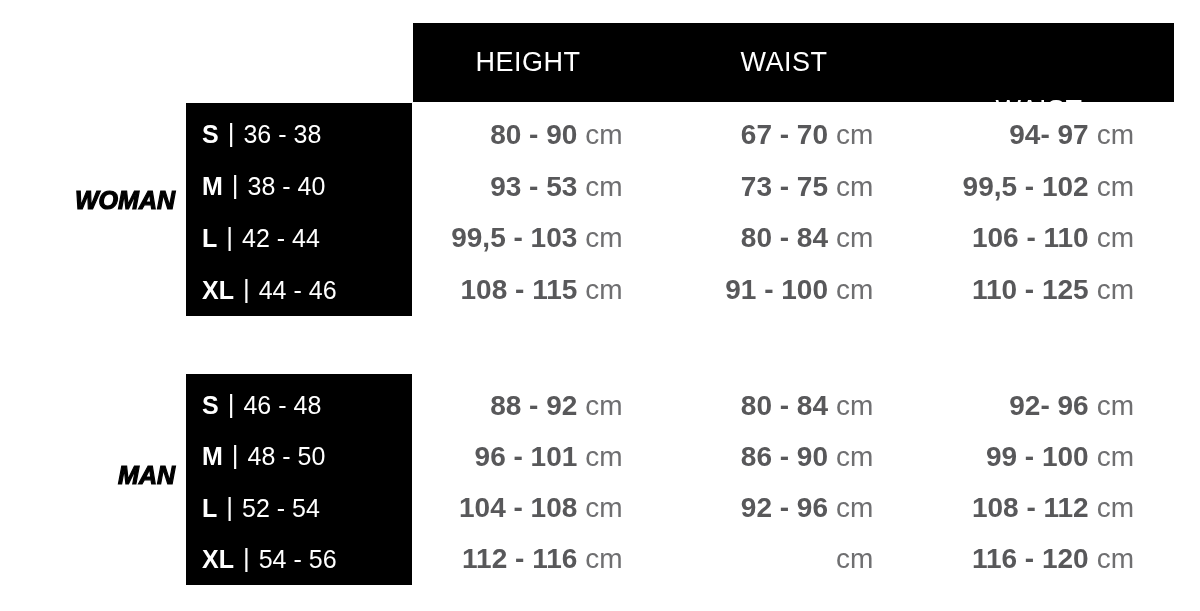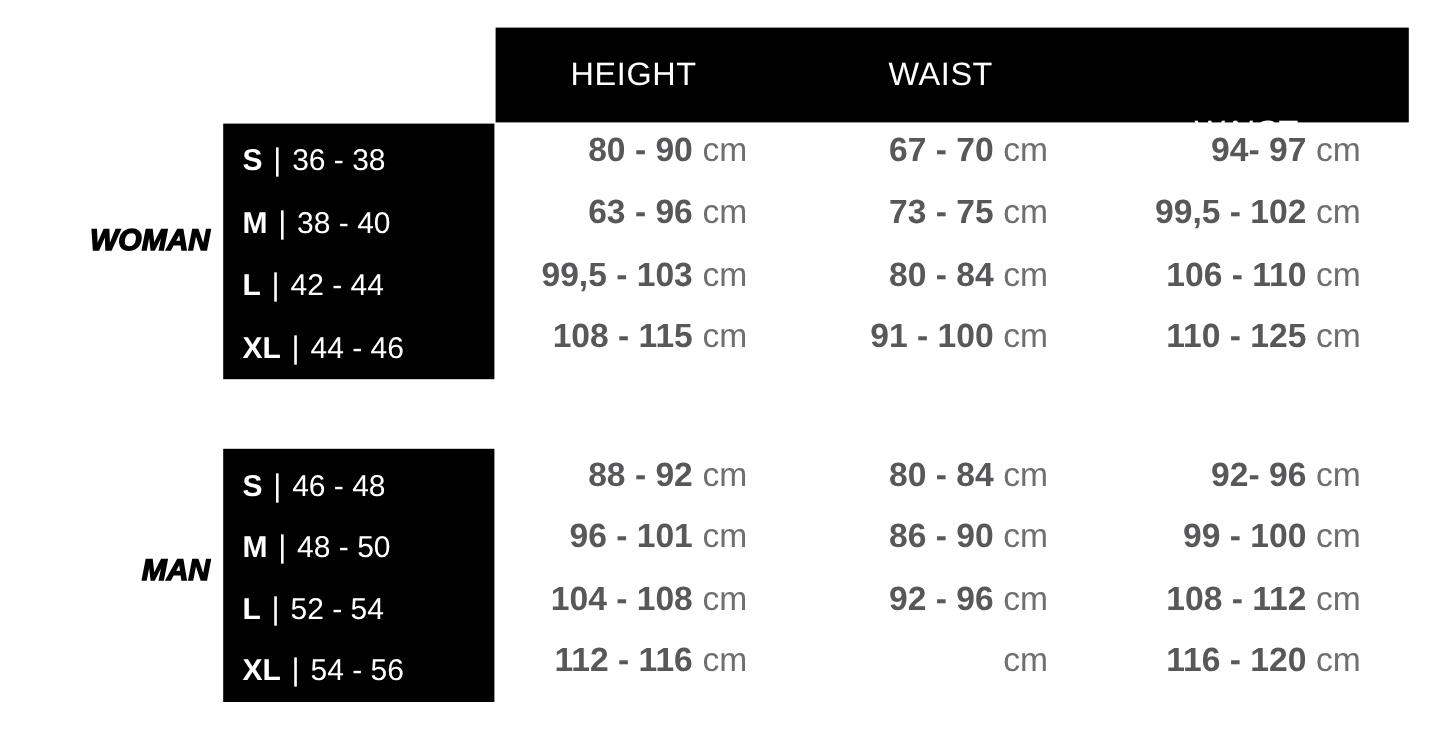--- a/index.html
+++ b/index.html
@@ -78,21 +78,21 @@
   .values {
     position: absolute;
     left: 413px; top: 0;
     width: 761px; height: 100%;
     display: grid;
     grid-template-columns: repeat(3, 1fr);
     grid-template-rows: repeat(4, 1fr);
     padding-top: 6px;
   }
   .value-cell {
-    display: flex; justify-content: flex-end;
+    display: flex; align-items: center; justify-content: flex-end;
     font-size: 28px;
     white-space: nowrap;
   }
   .col-h { padding-right: 44px; }
   .col-b { padding-right: 47px; }
   .col-w { padding-right: 40px; }
   .value-num  { font-weight: 700; color: #58585a; }
   .value-unit { font-weight: 400; color: #6f6f71; margin-left: 8px; }
 </style>
 </head>
@@ -140,21 +140,21 @@
       <div class="value-cell col-b">
         <span class="value-num">67 - 70</span>
         <span class="value-unit">cm</span>
       </div>
       <div class="value-cell col-w">
         <span class="value-num">94- 97</span>
         <span class="value-unit">cm</span>
       </div>
 
       <div class="value-cell col-h">
-        <span class="value-num">63 - 96</span>
+        <span class="value-num">93 - 53</span>
         <span class="value-unit">cm</span>
       </div>
       <div class="value-cell col-b">
         <span class="value-num">73 - 75</span>
         <span class="value-unit">cm</span>
       </div>
       <div class="value-cell col-w">
         <span class="value-num">99,5 - 102</span>
         <span class="value-unit">cm</span>
       </div>

